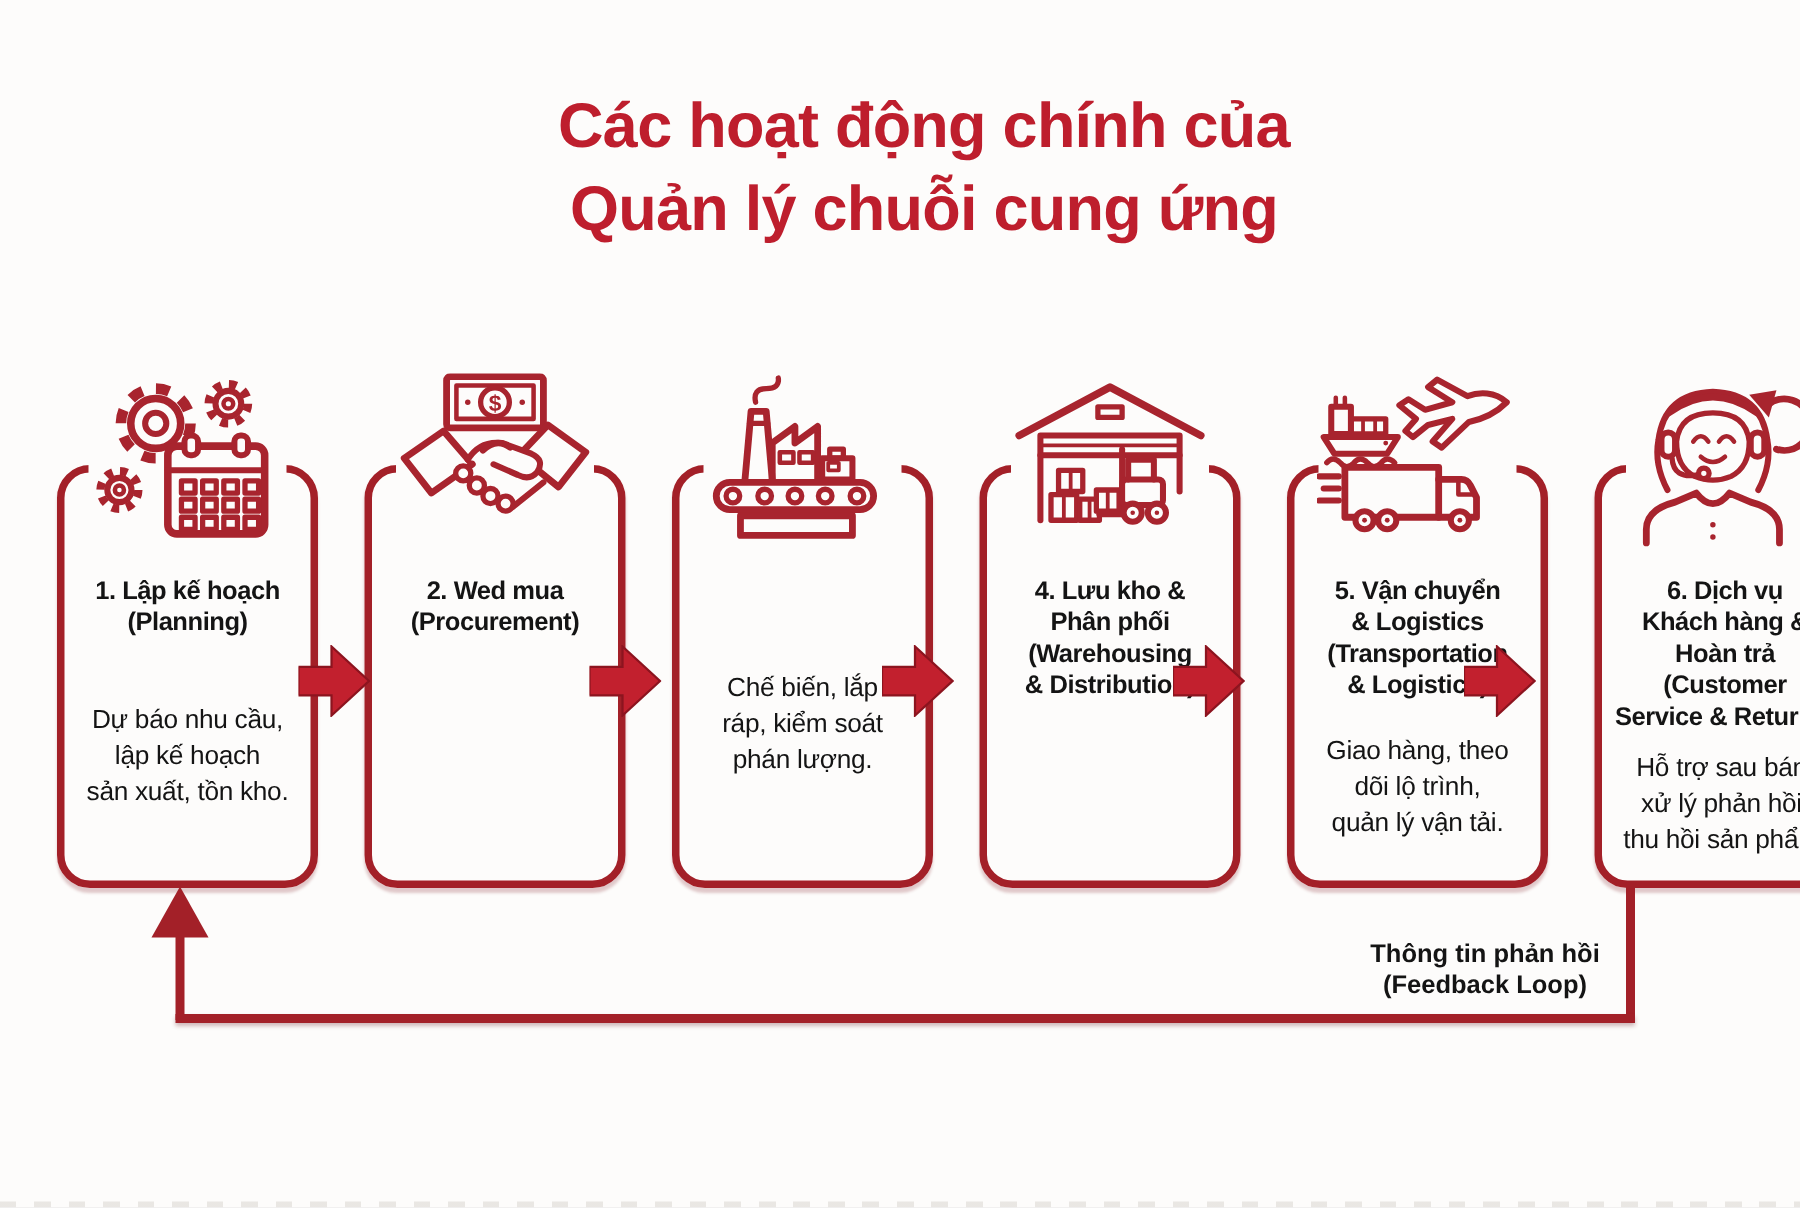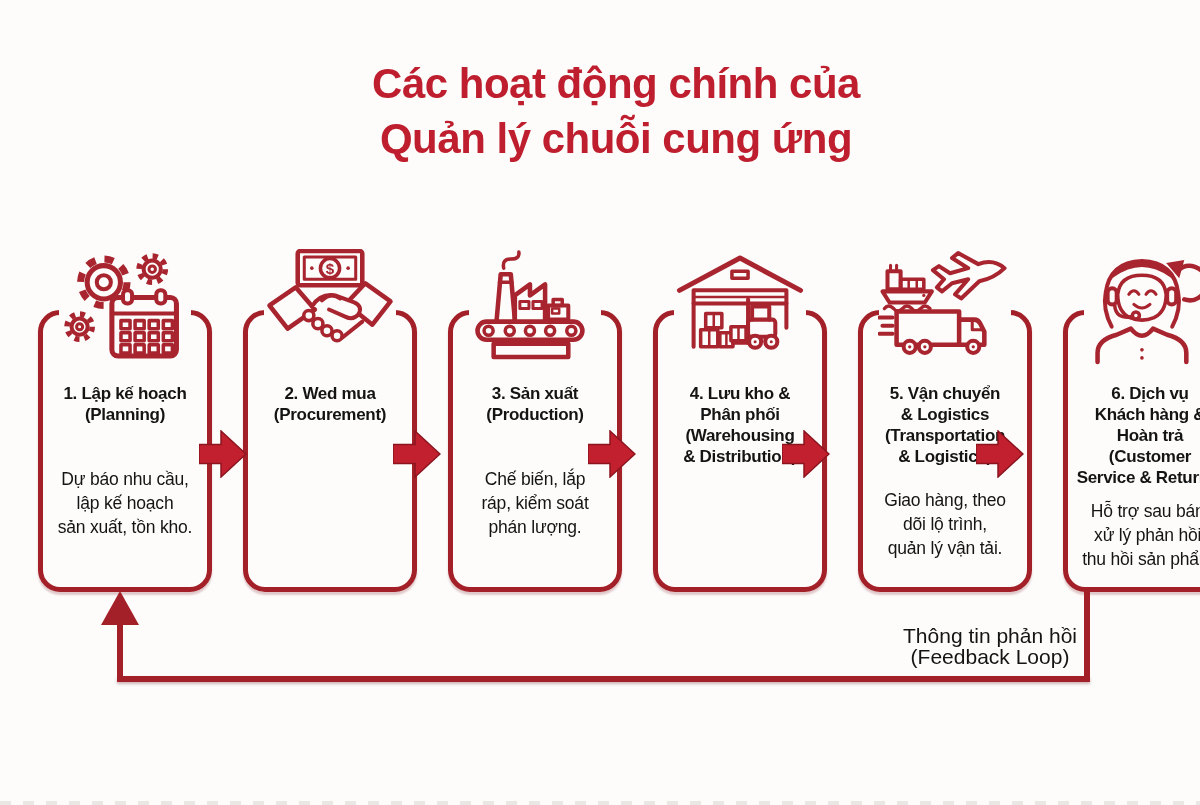--- a/index.html
+++ b/index.html
@@ -60,21 +60,21 @@
   .fl-right{left:1084px;top:589px;width:6px;height:93px;}
   .fl-bottom{left:117px;top:676px;width:973px;height:6px;box-shadow:0 2px 3px rgba(100,20,25,.30);}
   .fl-left{left:117px;top:622px;width:6px;height:58px;}
   .fl-head{
     position:absolute;left:101px;top:591px;width:0;height:0;
     border-left:19px solid transparent;border-right:19px solid transparent;
     border-bottom:34px solid var(--line-red,#A32028);
   }
   .feedback-label{
     position:absolute;left:895px;top:625px;width:190px;
-    text-align:center;font-size:21px;font-weight:normal;line-height:21px;
+    text-align:center;font-size:17px;font-weight:bold;line-height:21px;
     white-space:pre-line;
   }
   .bottom-artifact{
     position:absolute;left:0;right:0;bottom:0;height:4px;opacity:.5;
     background:repeating-linear-gradient(90deg,#d6d2cc 0 11px,transparent 11px 23px);
   }
 </style>
 </head>
 <body>
 
@@ -171,22 +171,20 @@
             <rect x="8" y="72" width="104" height="18" rx="9" stroke-width="4.5"></rect>
             <circle cx="19" cy="81" r="4.5" stroke-width="3.5"></circle>
             <circle cx="40" cy="81" r="4.5" stroke-width="3.5"></circle>
             <circle cx="60" cy="81" r="4.5" stroke-width="3.5"></circle>
             <circle cx="80" cy="81" r="4.5" stroke-width="3.5"></circle>
             <circle cx="101" cy="81" r="4.5" stroke-width="3.5"></circle>
             <rect x="24" y="94" width="74" height="13" stroke-width="4.5"></rect>
           </g>
         </svg>
       </div>
-      <h2 class="card-title">3. Sản xuất
-(Production)</h2>
       <p class="card-desc">Chế biến, lắp
 ráp, kiểm soát
 phán lượng.</p>
     </section>
 
     <section class="card">
       <div class="top-gap"></div>
       <div class="icon-wrap">
         <svg viewBox="0 0 130 115">
           <g class="icon-stroke">

